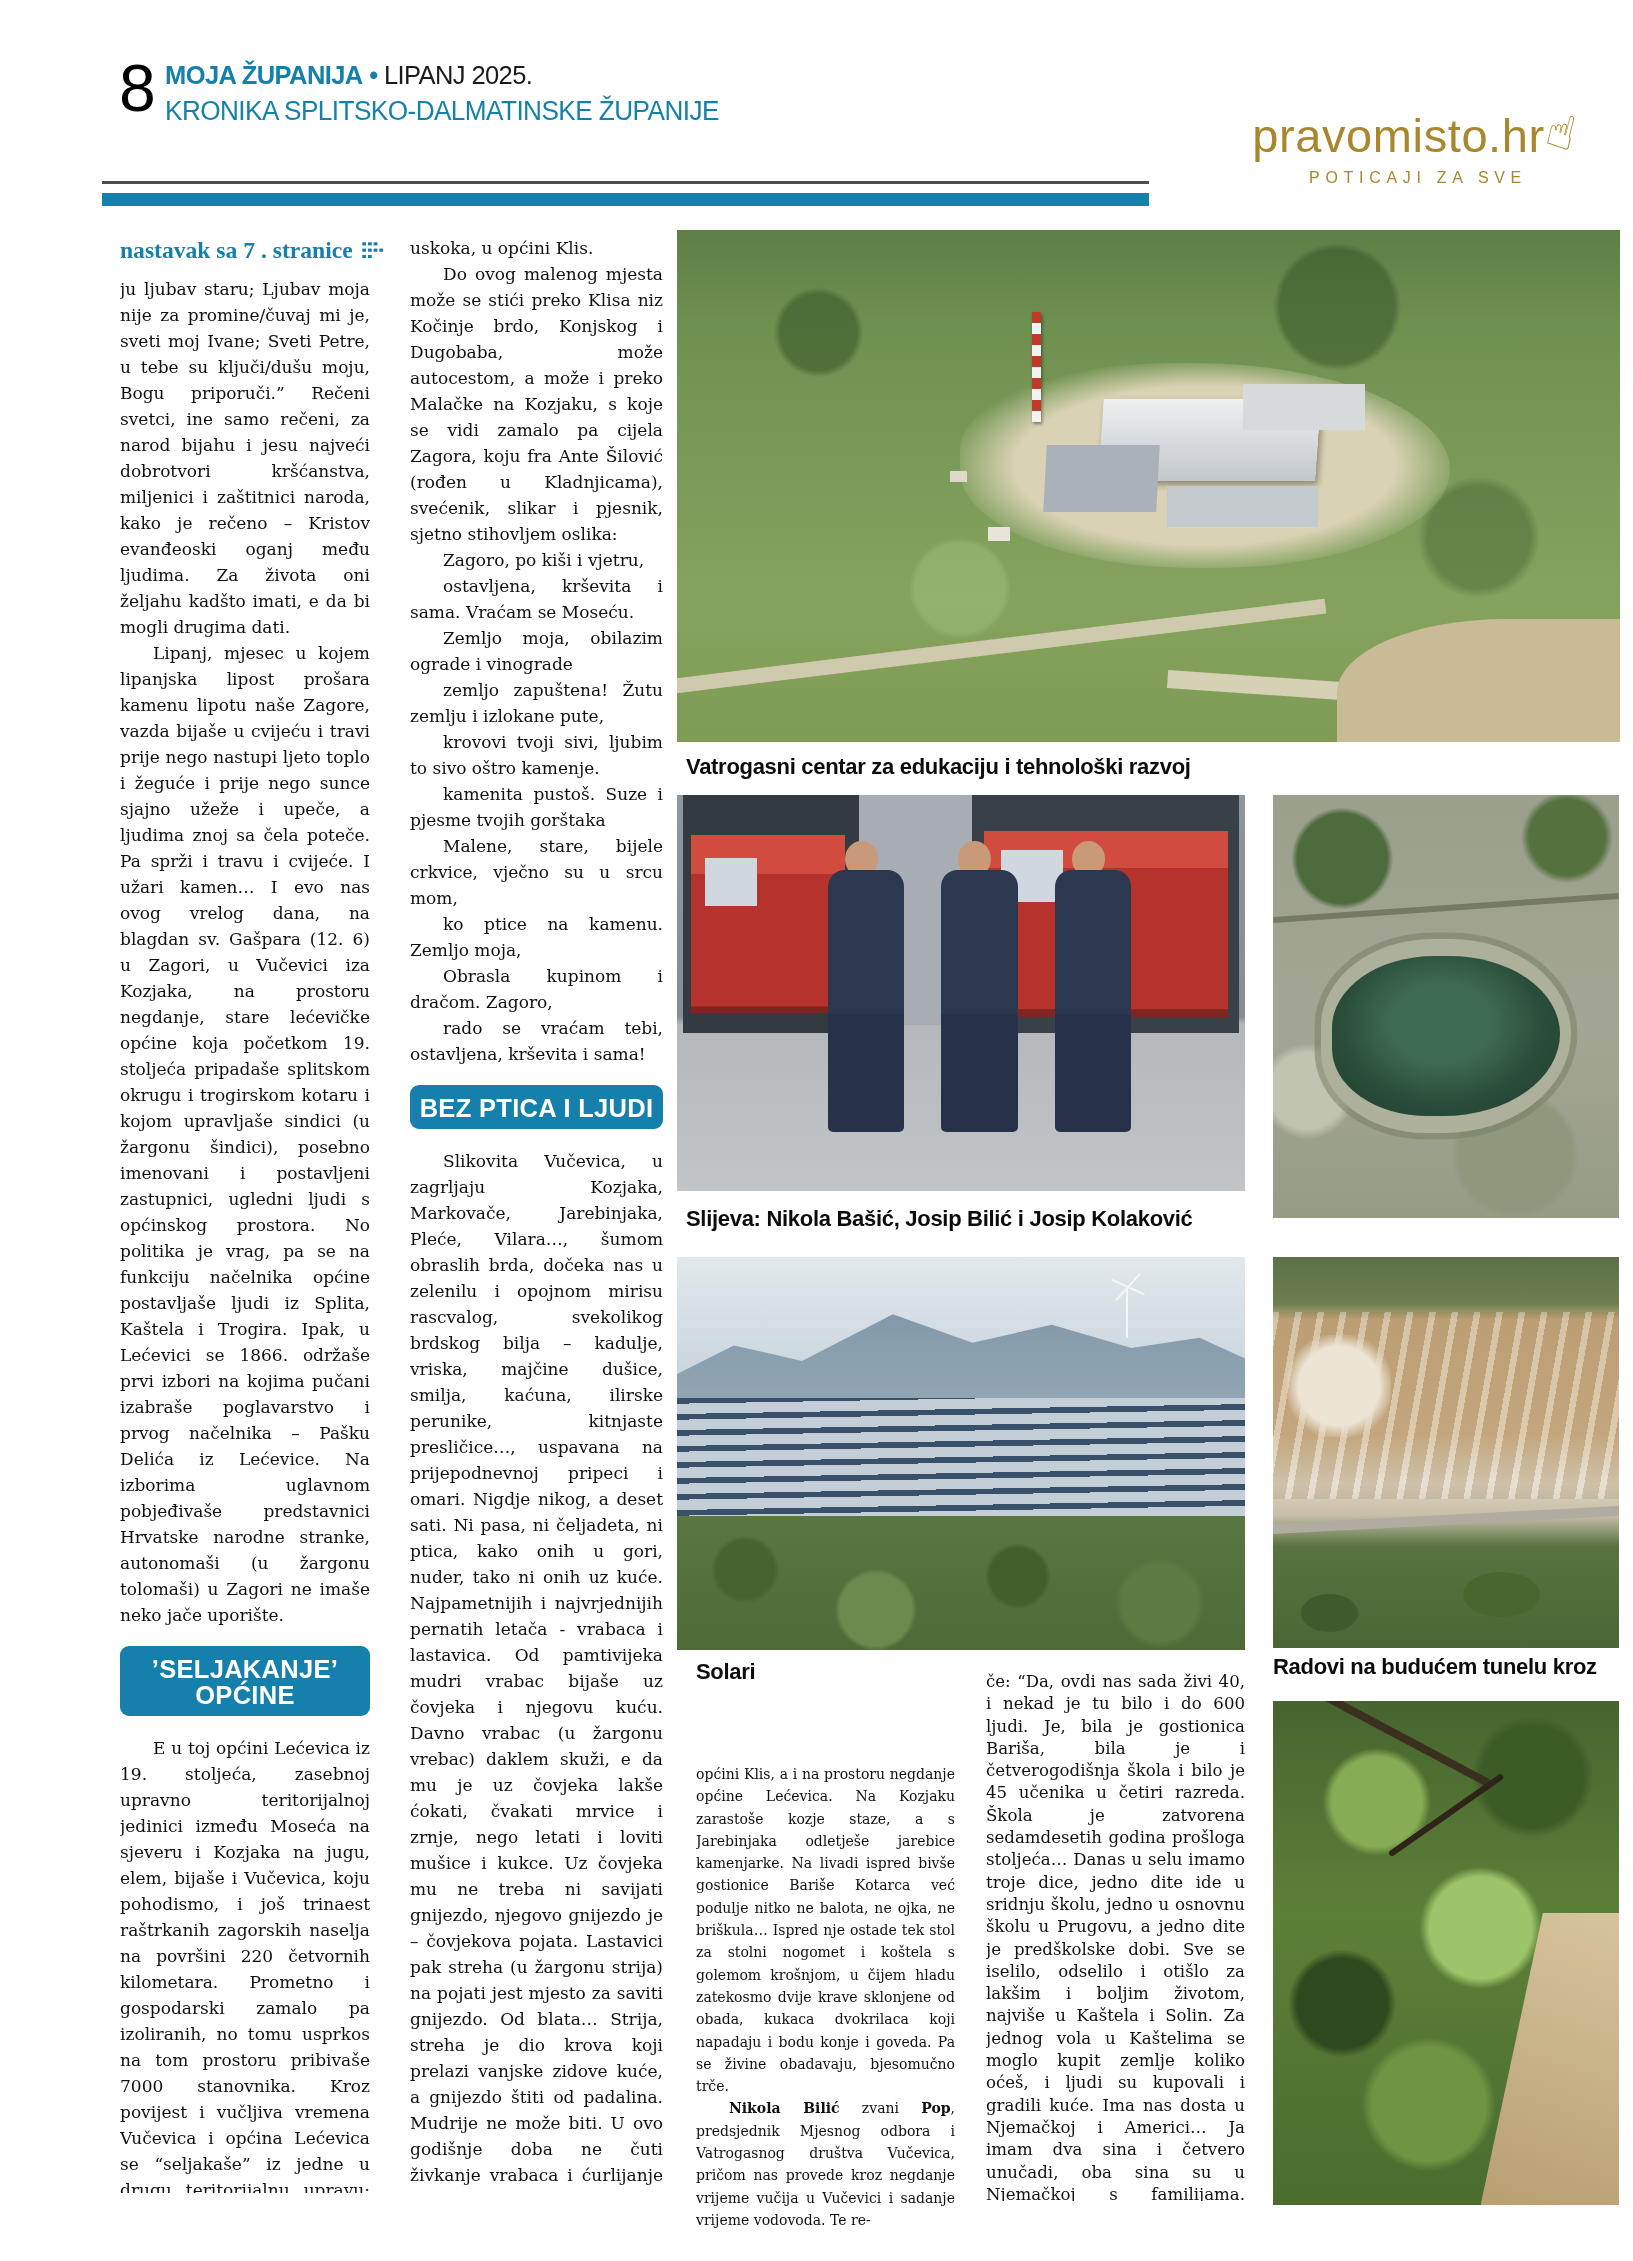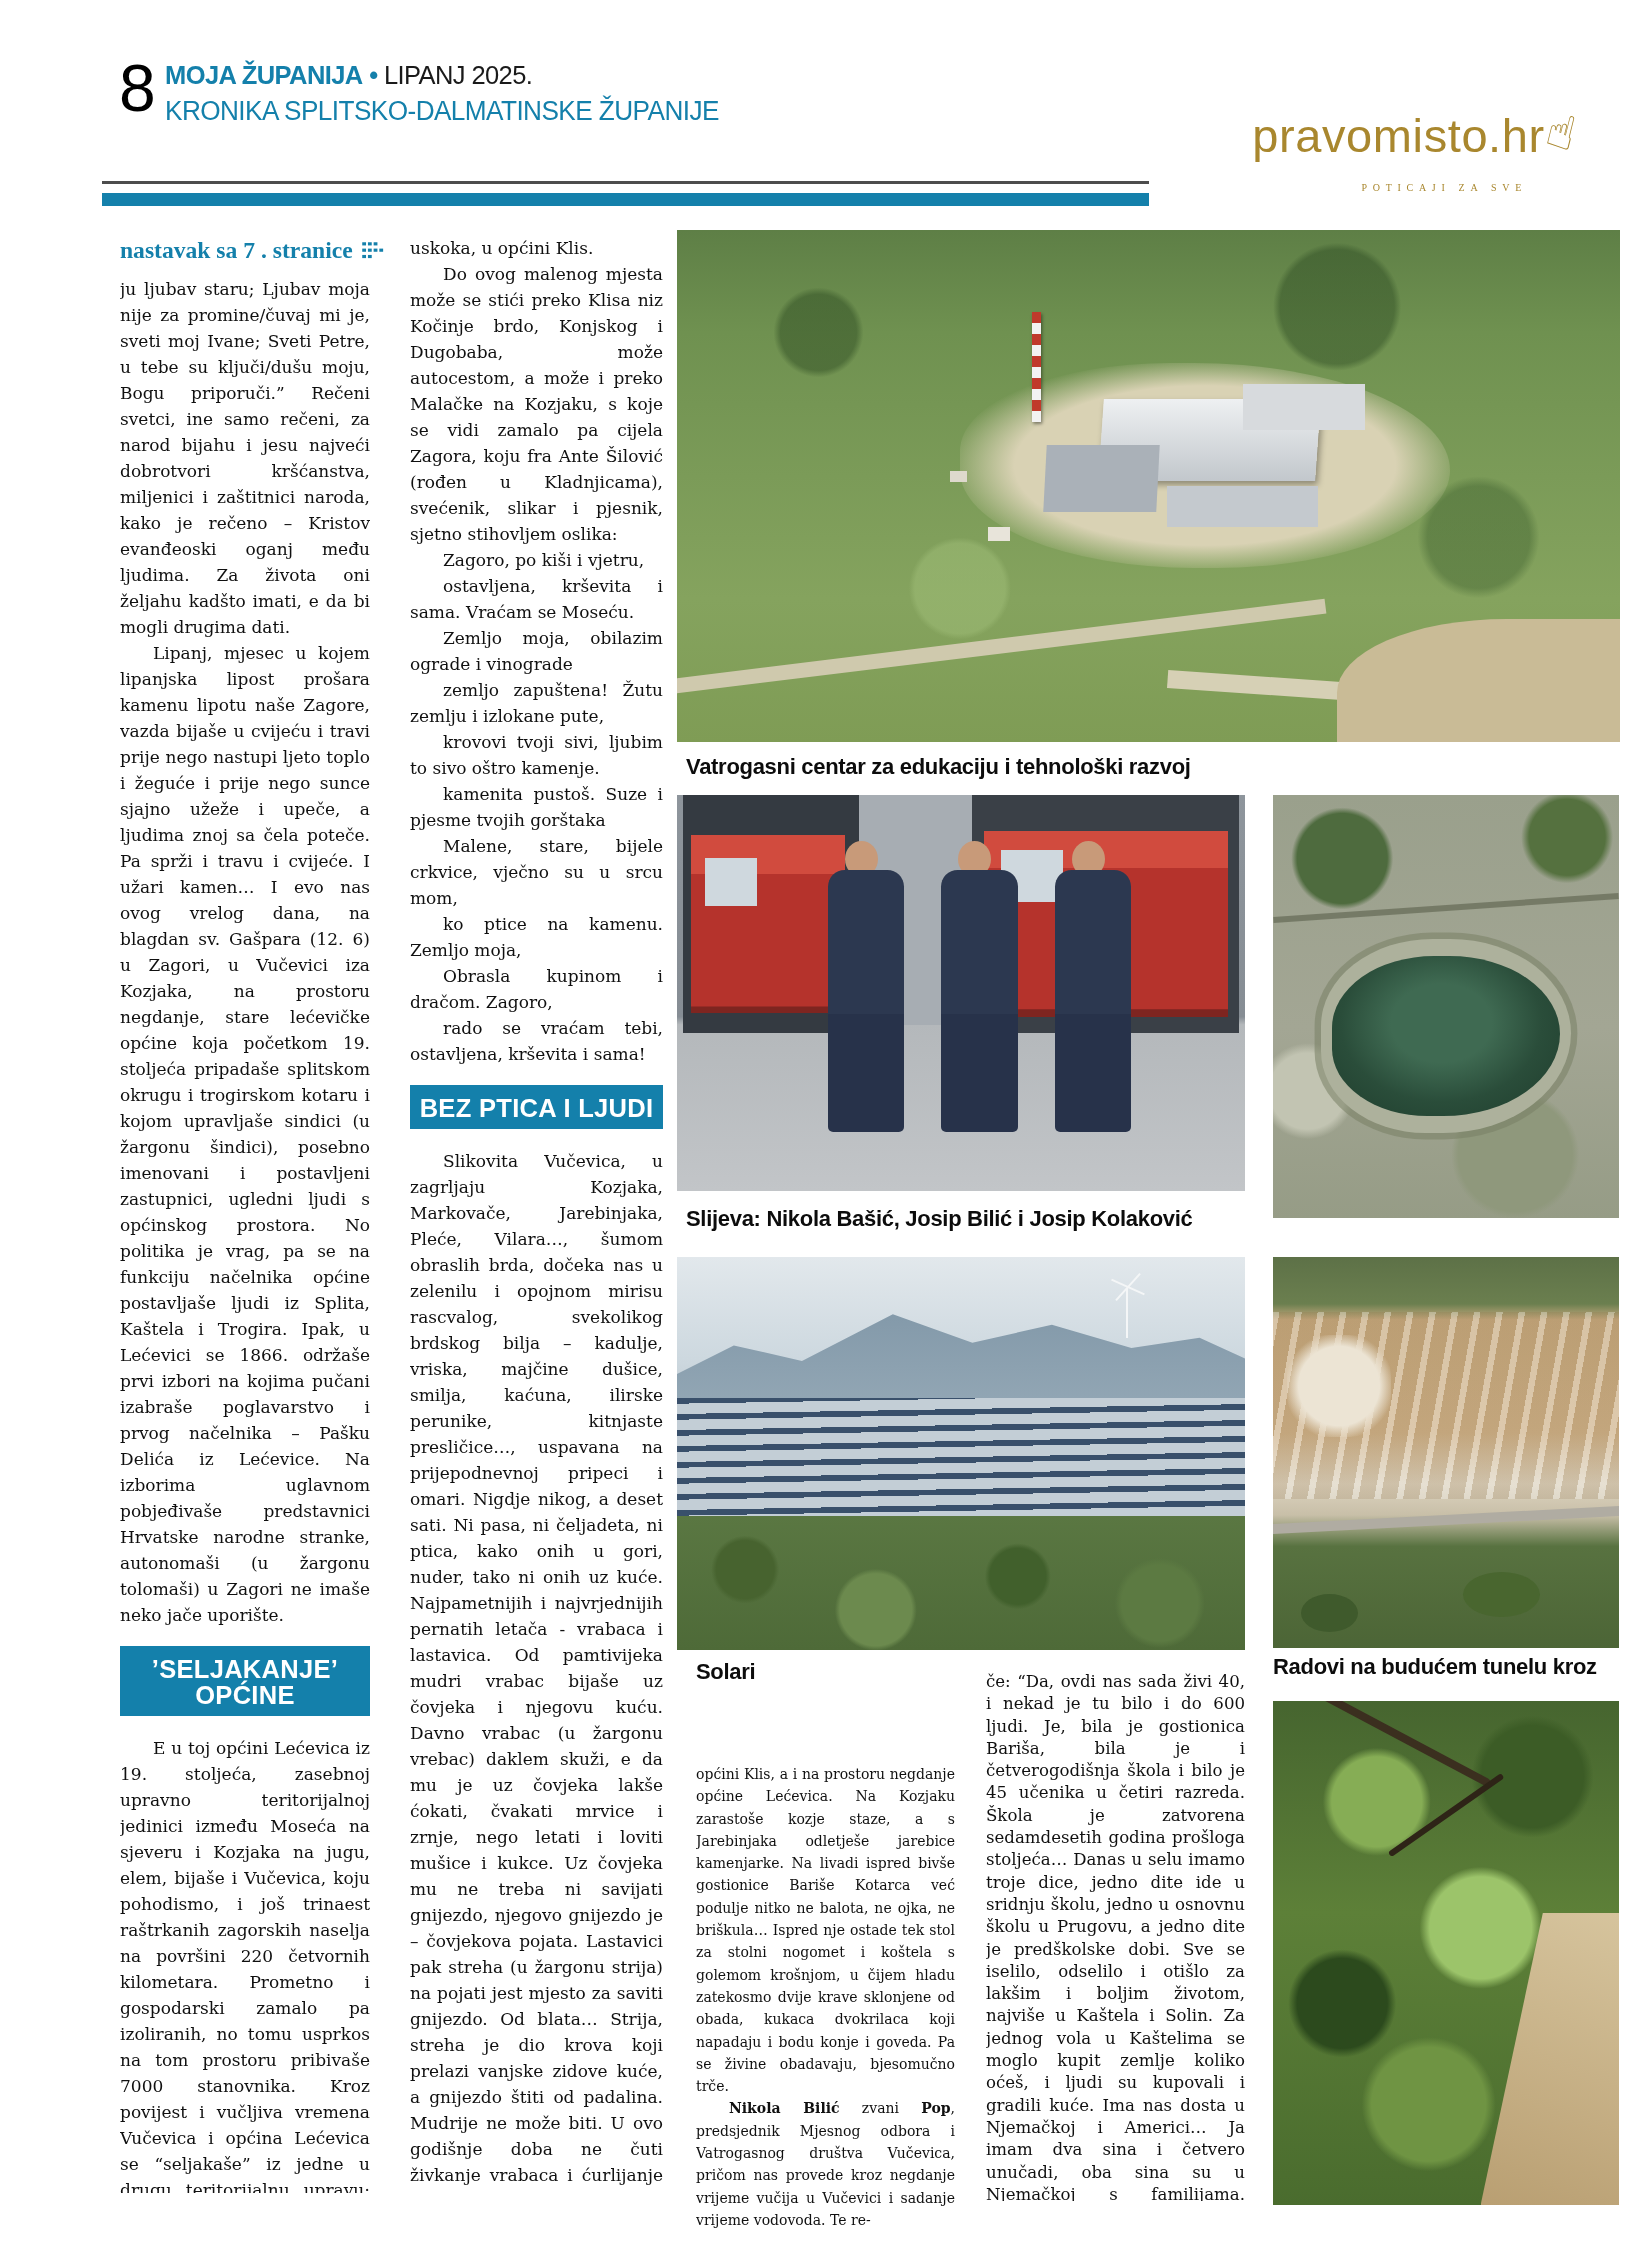--- a/index.html
+++ b/index.html
@@ -18,38 +18,38 @@
          font-size:66px;font-weight:400;letter-spacing:-1.3px;color:#000;}
   .mast{position:absolute;left:165px;top:61px;font-family:"Liberation Sans",sans-serif;}
   .mast .l1{font-size:25.5px;letter-spacing:-0.6px;}
   .mast .pub{color:var(--blue);font-weight:700;}
   .mast .dot{color:var(--blue);font-weight:700;}
   .mast .issue{color:#1a1a1a;font-weight:400;margin-top:28px;}
   .mast .l2{margin-top:6.4px;font-size:27px;color:var(--blue);font-weight:400;letter-spacing:-0.6px;transform:scaleX(.97);transform-origin:left;}
   .logo{position:absolute;right:57px;top:108px;text-align:right;font-family:"Liberation Sans",sans-serif;color:var(--gold);}
   .logo .word{font-size:47px;font-weight:300;letter-spacing:0.6px;display:inline-block;vertical-align:top;}
   .logo .hand{display:inline-block;font-family:"DejaVu Sans",sans-serif;font-size:47px;transform:rotate(14deg);margin-left:2.6px;vertical-align:top;line-height:47px;}
-  .logo .tag{font-size:10px;letter-spacing:5.7px;margin-top:19px;margin-right:49px;font-weight:400;font-family:Liberation Serif, serif;}
+  .logo .tag{font-size:16px;letter-spacing:5.7px;margin-top:6px;margin-right:49px;font-weight:400;}
   .hrule{position:absolute;left:102px;top:181px;width:1047px;height:3.2px;background:#4d4d4d;}
   .band{position:absolute;left:102px;top:193px;width:1047px;height:13.4px;background:var(--blue);}
   
   .cont{position:absolute;left:120px;top:237px;font-family:Liberation Serif, serif;
         font-size:23.6px;font-weight:700;color:var(--blue);display:flex;align-items:center;gap:9px;}
   .cont svg{display:block;}
   
   .col{position:absolute;text-align:justify;overflow:hidden;}
   .col p{margin:0;padding:0;}
   .col p.ind{text-indent:33px;}
   .c1{left:120px;top:276px;width:250px;height:1917px;font-size:17px;line-height:26px;}
   .c2{left:410px;top:235px;width:253px;height:1959px;font-size:17px;line-height:26px;}
   .c3{left:696px;top:1763px;width:259px;height:470px;font-size:14px;line-height:22.3px;}
   .c4{left:986px;top:1671px;width:259px;height:530px;font-size:16.6px;line-height:22.3px;}
   .sechead{background:var(--blue);color:#fff;font-family:"Liberation Sans",sans-serif;
            font-weight:700;font-size:25.5px;letter-spacing:0.3px;text-align:center;
-           padding:10.2px 3.8px 7.7px 3.8px;margin:18px 0 19px 0;text-indent:0;}
+           padding:10.2px 3.8px 7.7px 3.8px;margin:18px 0 19px 0;text-indent:0;border-radius:9px;}
   .poem p{text-indent:33px;}
   b.name{font-weight:700;}
   
   .cap{position:absolute;font-family:"Liberation Sans",sans-serif;font-weight:700;
        font-size:22px;color:#0c0c0c;letter-spacing:-0.3px;}
   
   .ph{position:absolute;overflow:hidden;}
   .ph *{position:absolute;}
   
   .ph-aerial{left:677px;top:230px;width:943px;height:512px;

